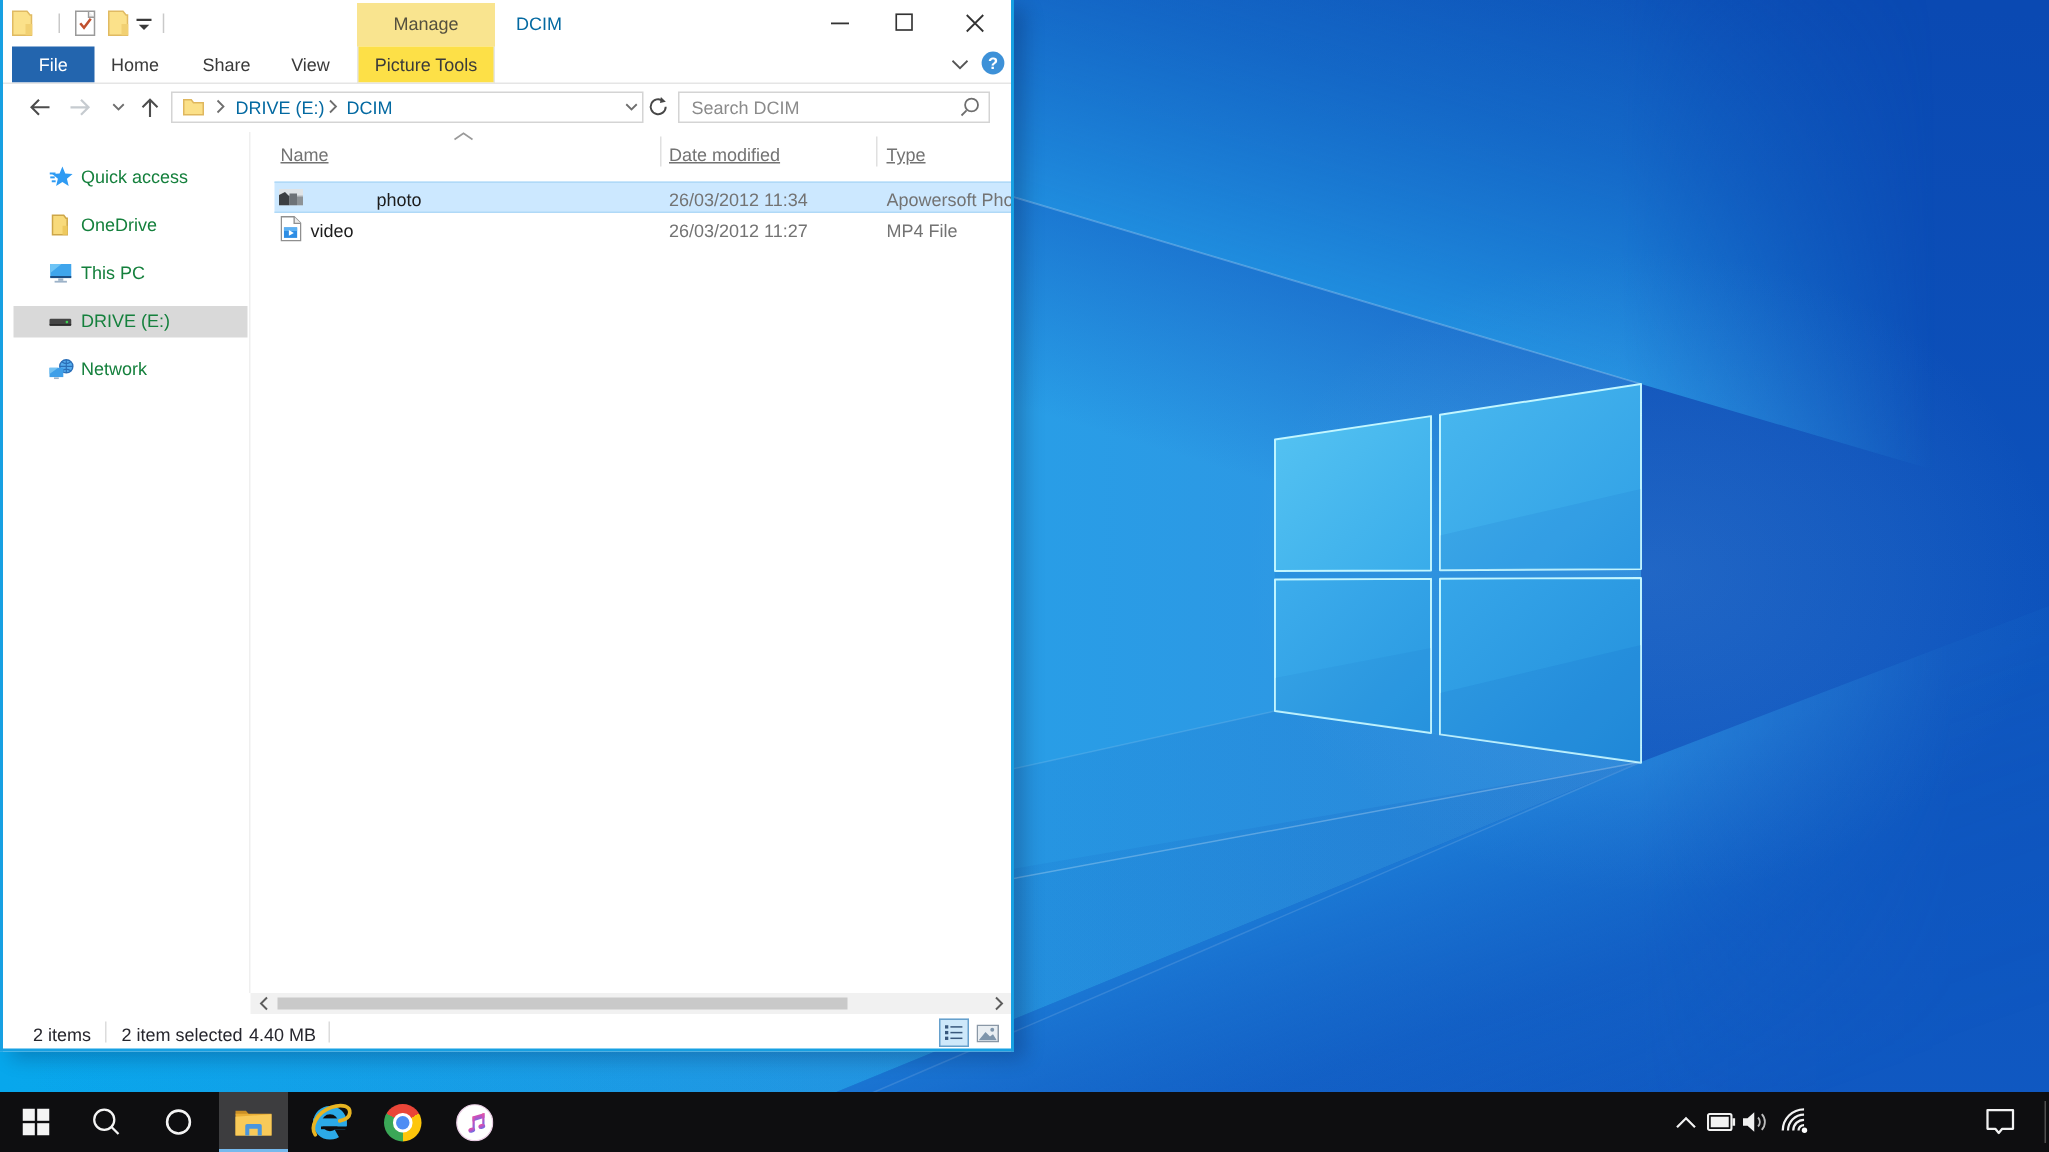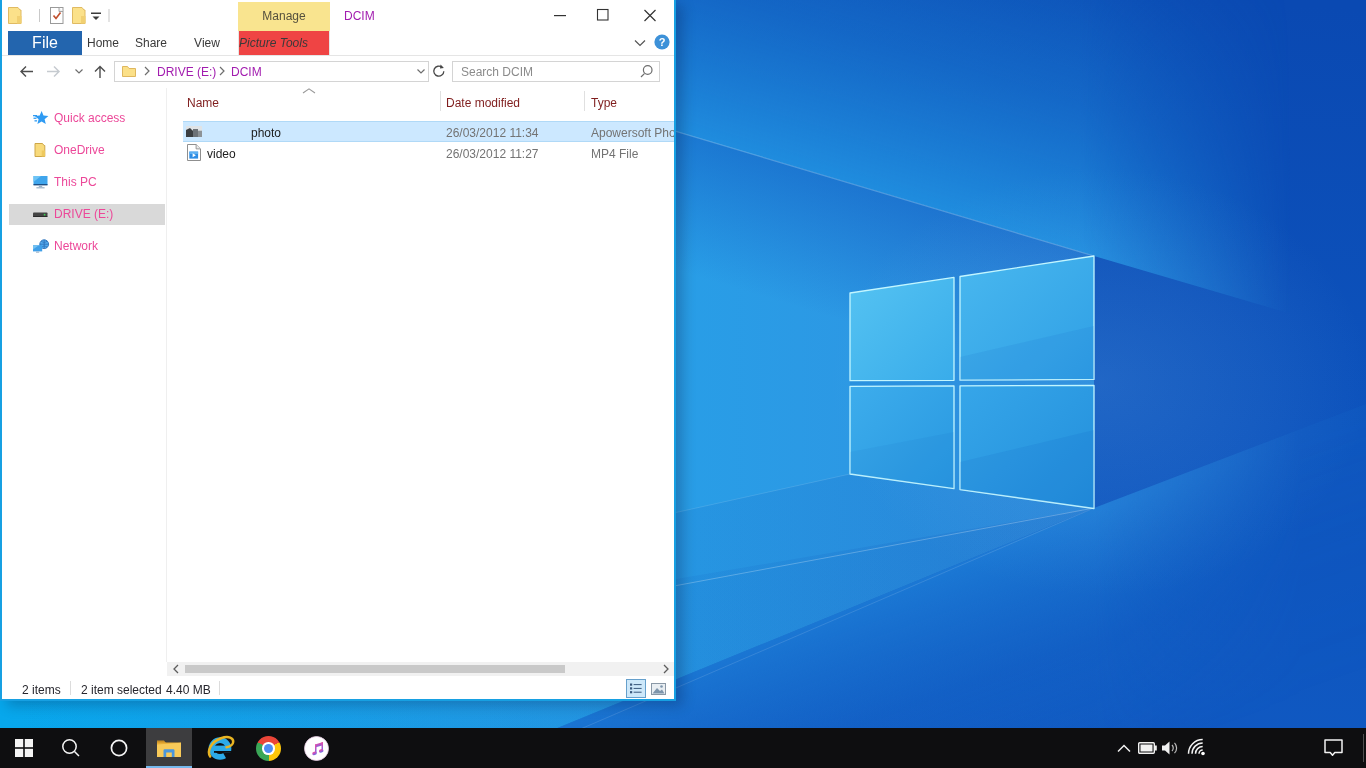--- a/index.html
+++ b/index.html
@@ -3,34 +3,34 @@
 <meta charset="utf-8">
 <style>
 html,body{margin:0;padding:0;width:1366px;height:768px;overflow:hidden;}
 body{font-family:"Liberation Sans",sans-serif;position:relative;background:#0d53bd;}
 .abs{position:absolute;}
 #wall{left:0;top:0;}
 #win{left:0;top:0;width:676px;height:701px;background:#fff;box-shadow:7px 5px 12px rgba(0,5,35,.22);}
 #win .bl{left:0;top:0;width:2px;height:701px;background:#17a0e2;}
 #win .br{left:674px;top:0;width:2px;height:701px;background:#17a0e2;}
 #win .bb{left:0;top:699px;width:676px;height:2px;background:#17a0e2;}
-.t12{font-size:12px;color:#a21caf;white-space:nowrap;}
+.t12{font-size:12px;color:#0369a1;white-space:nowrap;}
 #managetab{left:238px;top:2px;width:92px;height:29px;background:#f9e48f;font-size:12px;color:#55503e;text-align:center;line-height:29px;}
-#pictools{left:238px;top:31px;width:92px;height:24px;background:#ef4444;border-left:1px solid #e6e6e6;border-right:1px solid #e6e6e6;font-size:12px;color:#3a3a3a;text-align:left;line-height:24px;box-sizing:border-box;font-style:italic;}
-#filetab{left:8px;top:31px;width:74px;height:24px;background:#2365ae;color:#fff;font-size:16px;text-align:center;line-height:24px;}
+#pictools{left:238px;top:31px;width:92px;height:24px;background:#fde047;border-left:1px solid #e6e6e6;border-right:1px solid #e6e6e6;font-size:12px;color:#3a3a3a;text-align:center;line-height:24px;box-sizing:border-box;}
+#filetab{left:8px;top:31px;width:55px;height:24px;background:#2365ae;color:#fff;font-size:12px;text-align:center;line-height:24px;}
 .tab{top:31px;height:24px;font-size:12px;color:#3a3a3a;text-align:center;line-height:24px;}
 #tabline{left:2px;top:55px;width:672px;height:1px;background:#e5e5e5;}
 .box{border:1px solid #d4d4d4;background:#fff;box-sizing:border-box;}
 .hdrsep{top:91px;width:1px;height:20px;background:#e0e0e0;}
-.hdr{top:96px;font-size:12px;color:#7f1d1d;white-space:nowrap;}
+.hdr{top:96px;font-size:12px;color:#737373;white-space:nowrap;text-decoration:underline;}
 #selrow{left:183px;top:121px;width:491px;height:21px;background:#cce8ff;border-top:1px solid #b0d9f7;border-bottom:1px solid #b0d9f7;box-sizing:border-box;}
 .cell{font-size:12px;color:#1c1c1c;white-space:nowrap;}
 .dt{font-size:12px;color:#737373;white-space:nowrap;}
 #navsel{left:9px;top:204px;width:156px;height:21px;background:#d9d9d9;}
-.nav{font-size:12px;color:#ec4899;white-space:nowrap;}
+.nav{font-size:12px;color:#15803d;white-space:nowrap;}
 #vline{left:166px;top:88px;width:1px;height:574px;background:#efefef;}
 #hscroll{left:167px;top:662px;width:507px;height:14px;background:#f1f1f1;}
 #hthumb{left:185px;top:665px;width:380px;height:8px;background:#c9c9c9;}
 #status{left:2px;top:676px;width:672px;height:23px;background:#fff;}
 .ssep{top:681px;width:1px;height:14px;background:#dcdcdc;}
 #task{left:0;top:728px;width:1366px;height:40px;background:#0e0e10;}
 #febtn{left:146px;top:728px;width:46px;height:40px;background:#3d3d3f;}
 #feline{left:146px;top:766px;width:46px;height:2px;background:#76b9ed;}
 #tddiv{left:1363px;top:734px;width:1px;height:28px;background:#4f4f4f;}
 </style>
@@ -163,21 +163,21 @@
     <rect x="108.5" y="6" width="1" height="13" fill="#c9c9c9"></rect>
   </svg>
 
   <svg class="abs" width="140" height="31" style="left:535px;top:0;" viewBox="0 0 140 31">
     <rect x="19" y="15" width="12" height="1.2" fill="#333"></rect>
     <rect x="62.5" y="9.5" width="10.5" height="10.5" fill="none" stroke="#333" stroke-width="1.1"></rect>
     <path d="M109.5 10 l11 11 M120.5 10 l-11 11" stroke="#333" stroke-width="1.2"></path>
   </svg>
 
   <div id="filetab" class="abs">File</div>
-  <div class="abs tab" style="left:76px;width:54px;">Home</div>
+  <div class="abs tab" style="left:52px;width:54px;text-align:right;">Home</div>
   <div class="abs tab" style="left:124px;width:54px;">Share</div>
   <div class="abs tab" style="left:181px;width:52px;">View</div>
   <div id="pictools" class="abs">Picture Tools</div>
   <svg class="abs" width="14" height="8" style="left:633px;top:39px;" viewBox="0 0 14 8">
       <path d="M2 1.5 l5 5 5-5" fill="none" stroke="#555" stroke-width="1.2"></path>
     </svg>
   <svg class="abs" width="16" height="16" style="left:654px;top:34px;" viewBox="0 0 16 16">
       <circle cx="8" cy="8" r="7.6" fill="#3d91d8"></circle>
       <text x="8" y="12" font-size="11" font-weight="bold" fill="#fff" text-anchor="middle" font-family="Liberation Sans">?</text>
     </svg>

